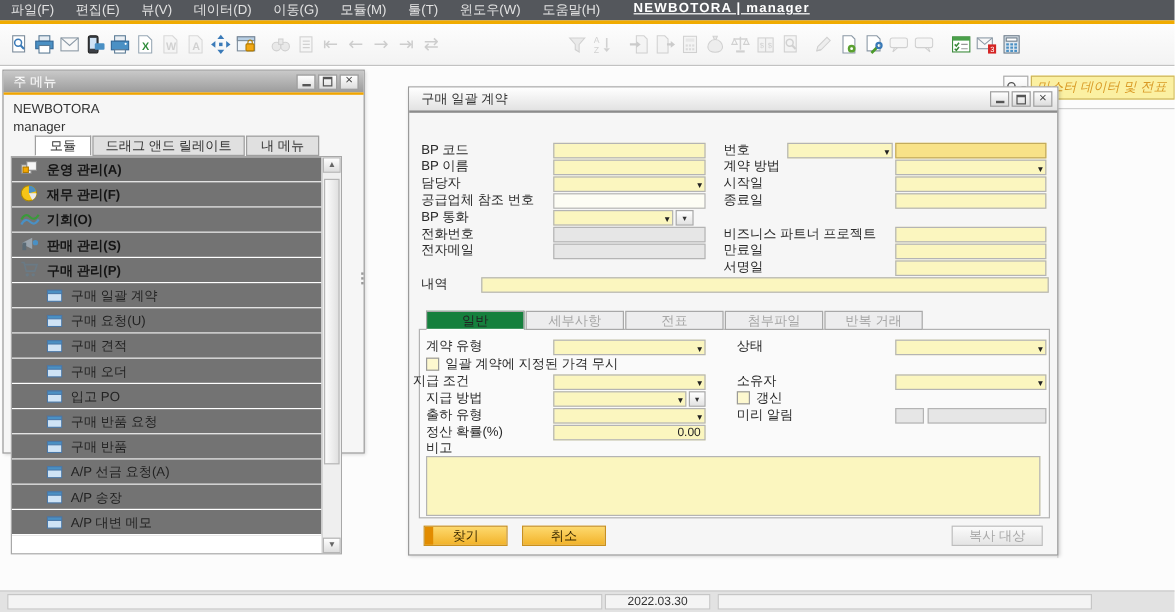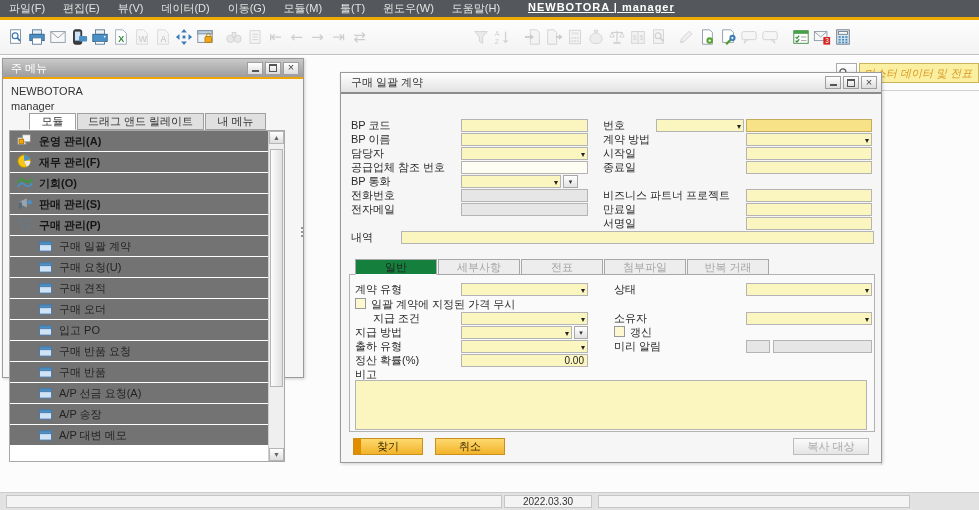--- a/index.html
+++ b/index.html
@@ -597,21 +597,21 @@
       <div class="tabbox"></div>
 
       <span class="f-lb" style="left:14px;top:210px;">계약 유형</span>
       <span class="inp combo" style="left:120px;top:210px;width:127px;"></span>
       <span class="f-lb" style="left:273px;top:210px;">상태</span>
       <span class="inp combo" style="left:405px;top:210px;width:126px;"></span>
 
       <span class="chk" style="left:14px;top:225px;"></span>
       <span class="f-lb" style="left:30px;top:225px;">일괄 계약에 지정된 가격 무시</span>
 
-      <span class="f-lb" style="left:32px;top:239px;">지급 조건</span>
+      <span class="f-lb" style="left:3px;top:239px;">지급 조건</span>
       <span class="inp combo" style="left:120px;top:239px;width:127px;"></span>
       <span class="f-lb" style="left:273px;top:239px;">소유자</span>
       <span class="inp combo" style="left:405px;top:239px;width:126px;"></span>
 
       <span class="f-lb" style="left:14px;top:253px;">지급 방법</span>
       <span class="inp combo" style="left:120px;top:253px;width:111px;"></span>
       <span class="minibtn" style="left:233px;top:253px;width:14px;">▾</span>
       <span class="chk" style="left:273px;top:253px;"></span>
       <span class="f-lb" style="left:289px;top:253px;">갱신</span>
 

